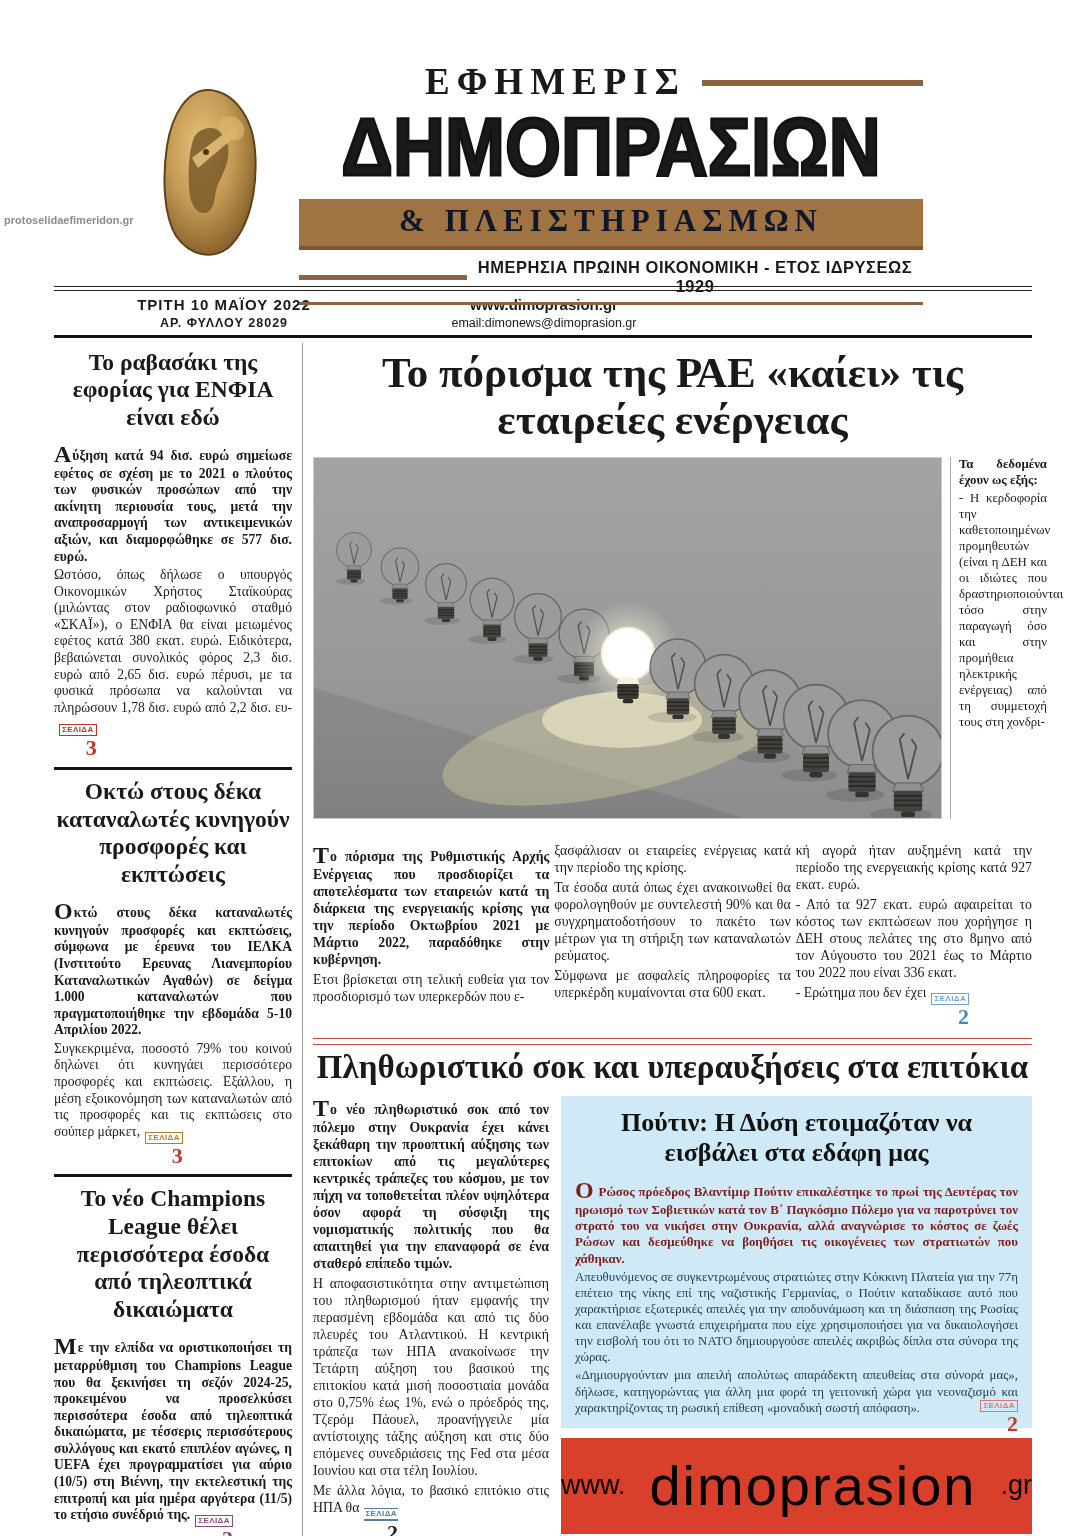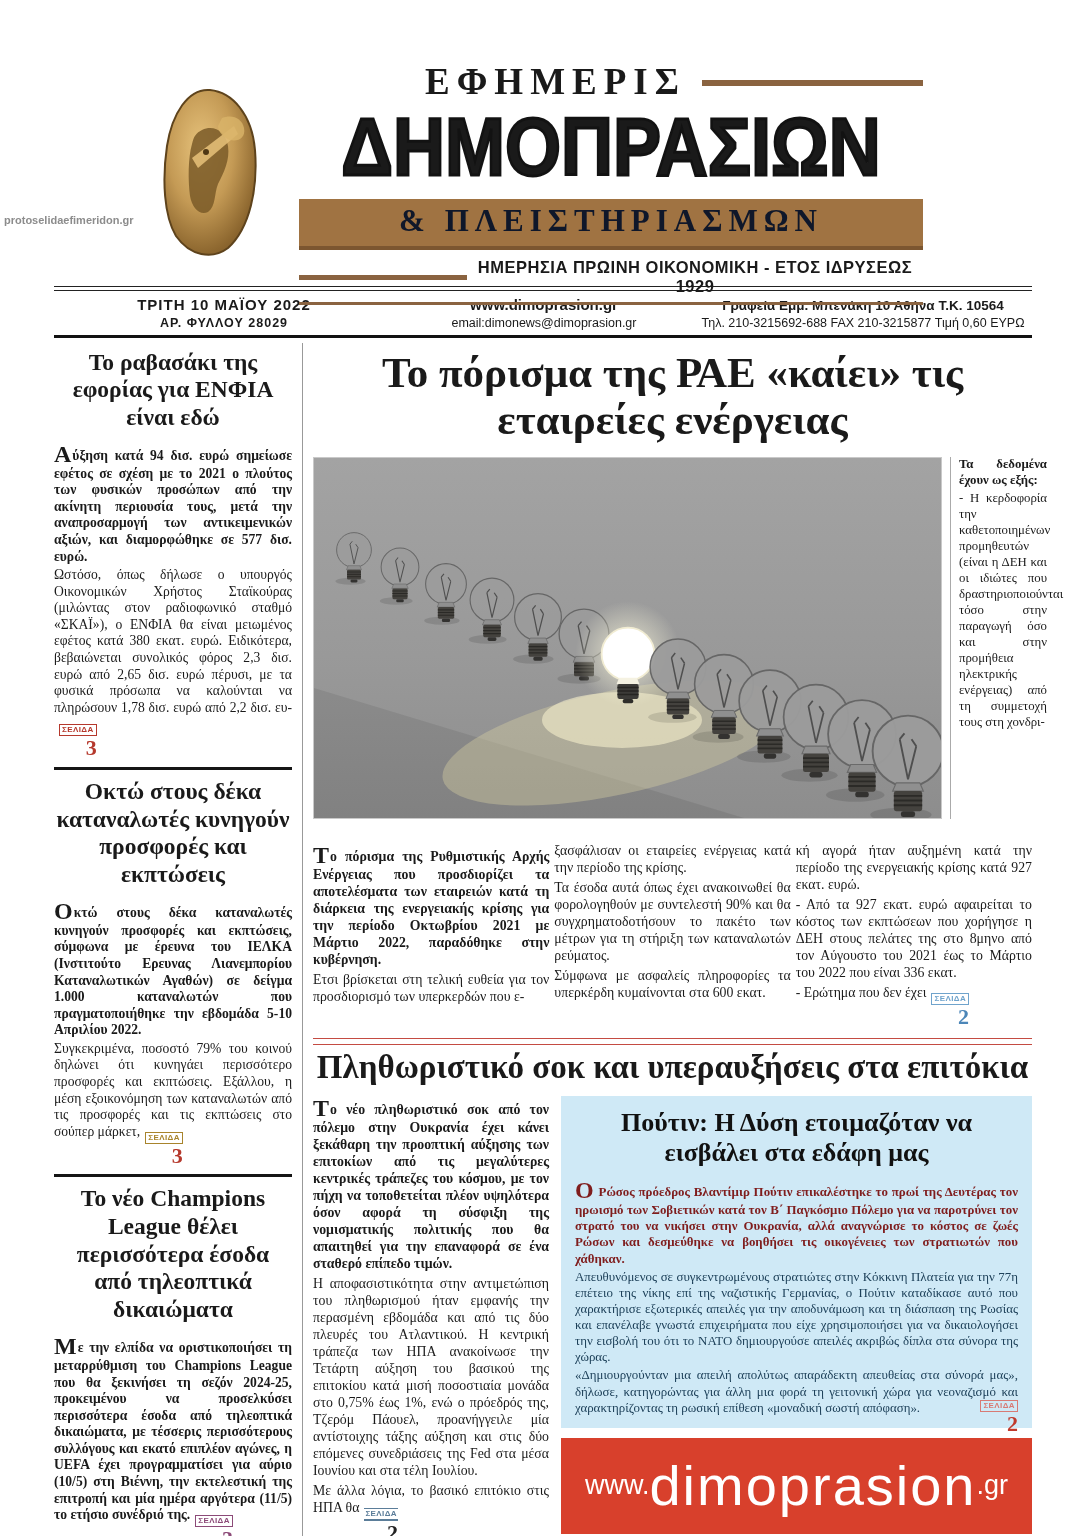--- a/index.html
+++ b/index.html
@@ -66,22 +66,22 @@
   .red-rule{height:5px;border-top:1.5px solid #c44b42;border-bottom:1.5px solid #c44b42;margin:10px 0 4px;}
   .sec2-headline{font-size:33px;font-weight:bold;text-align:center;margin:4px 0 10px;}
   .sec2-row{display:flex;}
   .sec2-left{width:236px;font-size:13.8px;line-height:1.23;text-align:justify;flex:none;}
   .sec2-left p{margin:0 0 3px;}
   .sec2-right{flex:1;margin-left:12px;min-width:0;}
   .putin{background:#cfe9f6;padding:8px 14px 10px;}
   .putin h3{font-size:26px;line-height:1.15;text-align:center;margin:4px 0 10px;color:#111;font-weight:bold;}
   .putin p{font-size:12.9px;line-height:1.25;text-align:justify;margin:0 0 2px;color:#1d4059;}
   .putin .lead{font-weight:bold;color:#7f1d1d;}
-  .banner{margin-top:10px;height:96px;background:#d8402c;display:flex;align-items:center;justify-content:center;
-          font-family:"Liberation Sans","DejaVu Sans",sans-serif;color:#ffffff;cursor:pointer;}
+  .banner{margin-top:10px;height:96px;background:#d8402c;display:flex;align-items:center;justify-content:space-between;
+          font-family:"Liberation Sans","DejaVu Sans",sans-serif;color:#000000;cursor:pointer;}
   .banner .small{font-size:27px;}
   .banner .big{font-size:56px;letter-spacing:2px;}
 </style>
 </head>
 <body>
 
 <div class="page">
 
   <div class="masthead">
     <div class="watermark">protoselidaefimeridon.gr</div>
@@ -119,24 +119,20 @@
 
   <div class="rule-double"></div>
   <div class="infobar">
     <div class="info-col info-date">
       <div class="info-l1">ΤΡΙΤΗ 10 ΜΑΪΟΥ 2022</div>
       <div class="info-l1 info-l2">ΑΡ. ΦΥΛΛΟΥ 28029</div>
     </div>
     <div class="info-col info-site">
       <div class="info-l1" style="letter-spacing:0">www.dimoprasion.gr</div>
       <div class="info-l2">email:dimonews@dimoprasion.gr</div>
-    </div>
-    <div class="info-col info-addr">
-      <div class="info-l2b">Γραφεία Εμμ. Μπενάκη 10 Αθήνα Τ.Κ. 10564</div>
-      <div class="info-l2">Τηλ. 210-3215692-688 FAX 210-3215877 Τιμή 0,60 ΕΥΡΩ</div>
     </div>
   </div>
   <div class="rule-heavy"></div>
 
   <div class="content">
 
     <div class="left-col">
 
       <div class="art">
         <h2>Το ραβασάκι της εφορίας για ΕΝΦΙΑ είναι εδώ</h2>

